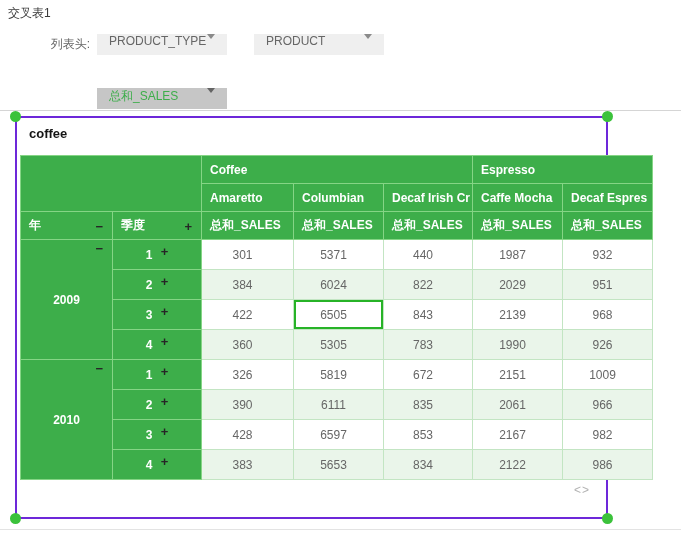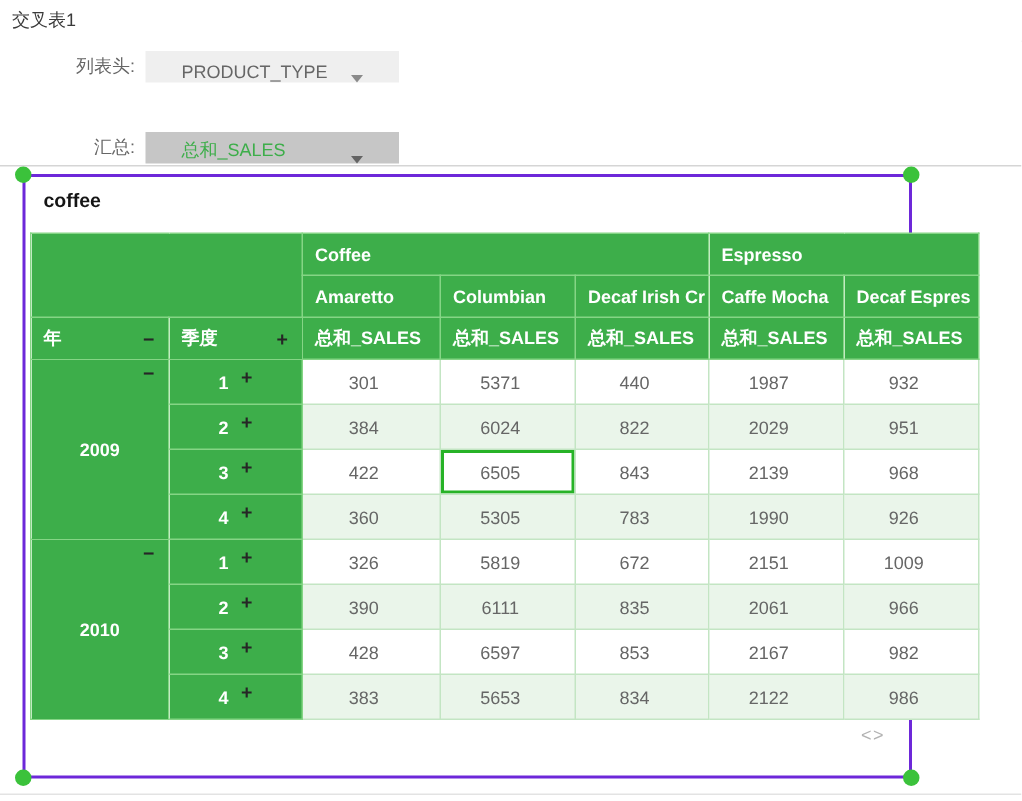--- a/index.html
+++ b/index.html
@@ -11,22 +11,22 @@
     border-bottom:1px solid #d8d8d8; background:#fff; }
   .tab-title { position:absolute; left:8px; top:5px; font-size:12px; color:#3a3a3a; }
   .tab-subtitle { position:absolute; left:58px; top:22px; font-size:17px; color:#7f1d1d; }
 
   
   .config { position:absolute; top:23px; left:0; width:681px; height:88px;
     border-bottom:1px solid #d5d5d5; background:#fff; }
   .cfg-row { position:absolute; left:2px; width:100%; height:21px; }
   .cfg-label { position:absolute; left:0; top:0; width:88px; height:21px;
     text-align:right; font-size:12px; color:#666; line-height:21px; }
-  .dd { position:absolute; top:0; width:169px; height:21px; background:#efefef;
-    display:flex; align-items:flex-end; padding:0 24px; cursor:pointer; }
+  .dd { position:absolute; top:0; width:130px; height:21px; background:#efefef;
+    display:flex; align-items:flex-start; padding:0 12px; cursor:pointer; }
   .dd-pfx { font-size:12px; color:#7a7a7a; margin-right:7px; }
   .dd-text { font-size:12px; color:#666; white-space:nowrap; }
   .caret { margin-left:auto; width:0; height:0;
     border-left:4px solid transparent; border-right:4px solid transparent;
     border-top:5px solid #8a8a8a; }
   .dd.sum { background:#c6c6c6; }
   .dd.sum .dd-text { color:#3dae4a; }
   .dd.sum .caret { border-top-color:#646464; }
 
   
@@ -74,23 +74,26 @@
   <span class="tab-subtitle">全量数据</span>
 </div>
 
 <div class="config">
   <div class="cfg-row" style="top:11px">
     <span class="cfg-label">列表头:</span>
     <div class="dd" style="left:95px">
       <span class="dd-text">PRODUCT_TYPE</span>
       <span class="caret"></span>
     </div>
+    <div class="dd" style="left:252px">
+      <span class="dd-text">PRODUCT</span>
+      <span class="caret"></span>
+    </div>
   </div>
   <div class="cfg-row" style="top:65px">
-    <span class="cfg-label">汇总:</span>
     <div class="dd sum" style="left:95px">
       <span class="dd-text">总和_SALES</span>
       <span class="caret"></span>
     </div>
   </div>
 </div>
 
 <div class="sel">
   <span class="handle h-tl"></span>
   <span class="handle h-tr"></span>

